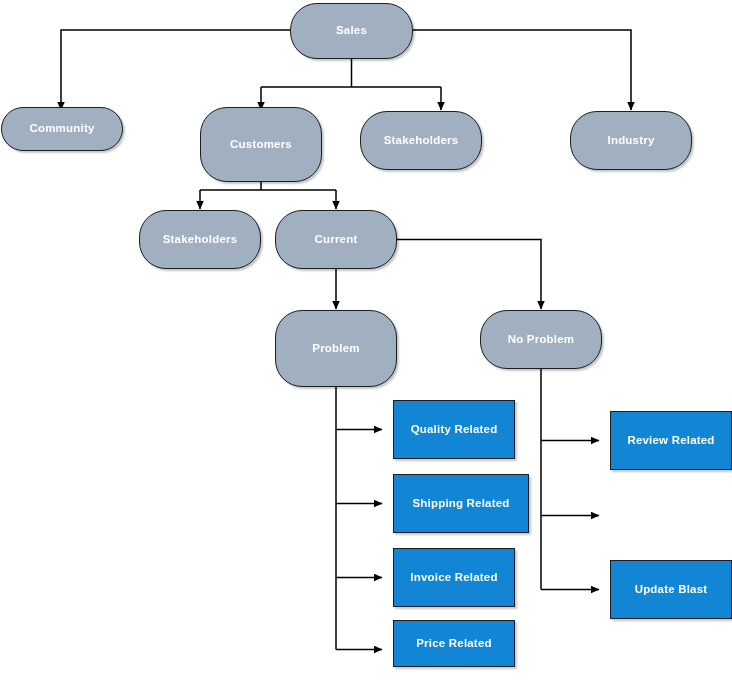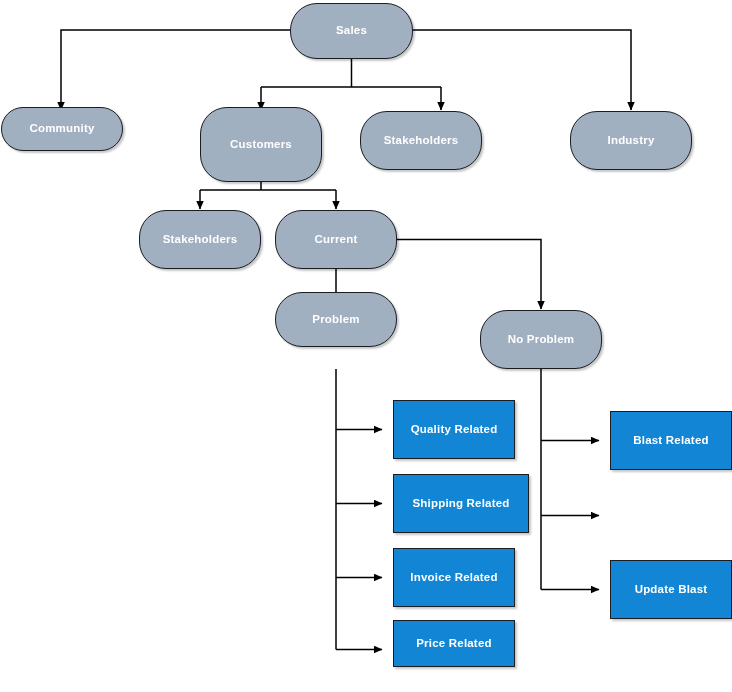--- a/index.html
+++ b/index.html
@@ -106,40 +106,40 @@
     <span class="node-label">Industry</span>
   </div>
 
   <div class="node gray" style="left:139px;top:210px;width:122px;height:59px">
     <span class="node-label">Stakeholders</span>
   </div>
   <div class="node gray" style="left:275px;top:210px;width:122px;height:59px">
     <span class="node-label">Current</span>
   </div>
 
-  <div class="node gray" style="left:275px;top:292px;width:122px;height:55px">
+  <div class="node gray" style="left:275px;top:310px;width:122px;height:77px">
     <span class="node-label">Problem</span>
   </div>
   <div class="node gray" style="left:480px;top:310px;width:122px;height:59px">
     <span class="node-label">No Problem</span>
   </div>
 
   <div class="node blue" style="left:383px;top:400px;width:122px;height:59px">
     <span class="node-label">Quality Related</span>
   </div>
   <div class="node blue" style="left:383px;top:474px;width:136px;height:59px">
     <span class="node-label">Shipping Related</span>
   </div>
   <div class="node blue" style="left:383px;top:548px;width:122px;height:59px">
     <span class="node-label">Invoice Related</span>
   </div>
   <div class="node blue" style="left:383px;top:620px;width:122px;height:47px">
     <span class="node-label">Price Related</span>
   </div>
 
   <div class="node blue" style="left:600px;top:411px;width:122px;height:59px">
-    <span class="node-label">Blast Related</span>
+    <span class="node-label">Review Related</span>
   </div>
   <div class="node blue" style="left:600px;top:560px;width:122px;height:59px">
     <span class="node-label">Update Blast</span>
   </div>
 
 </div>
 
 </body></html>

